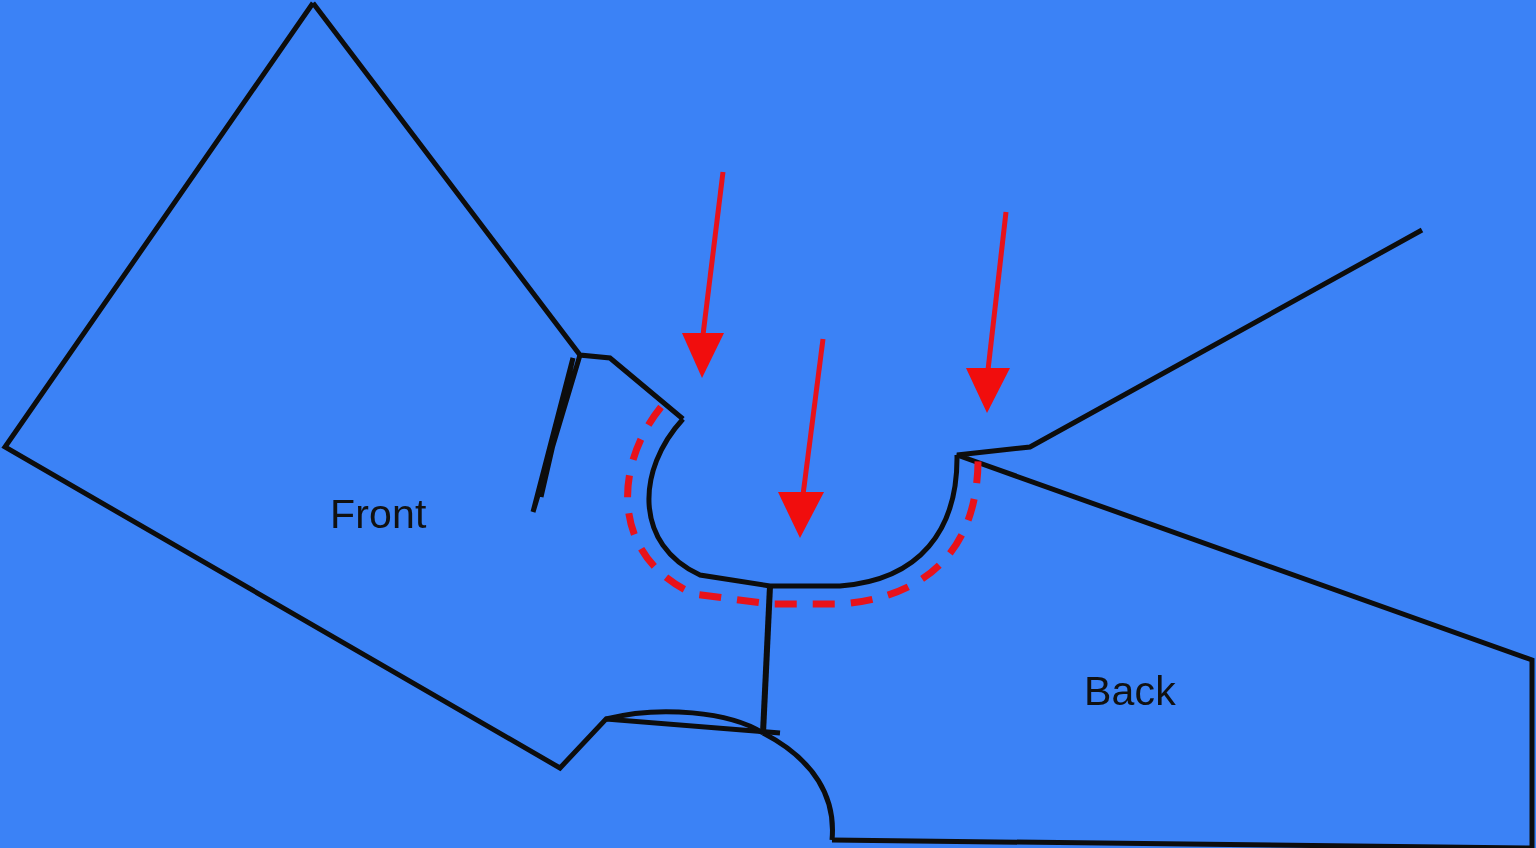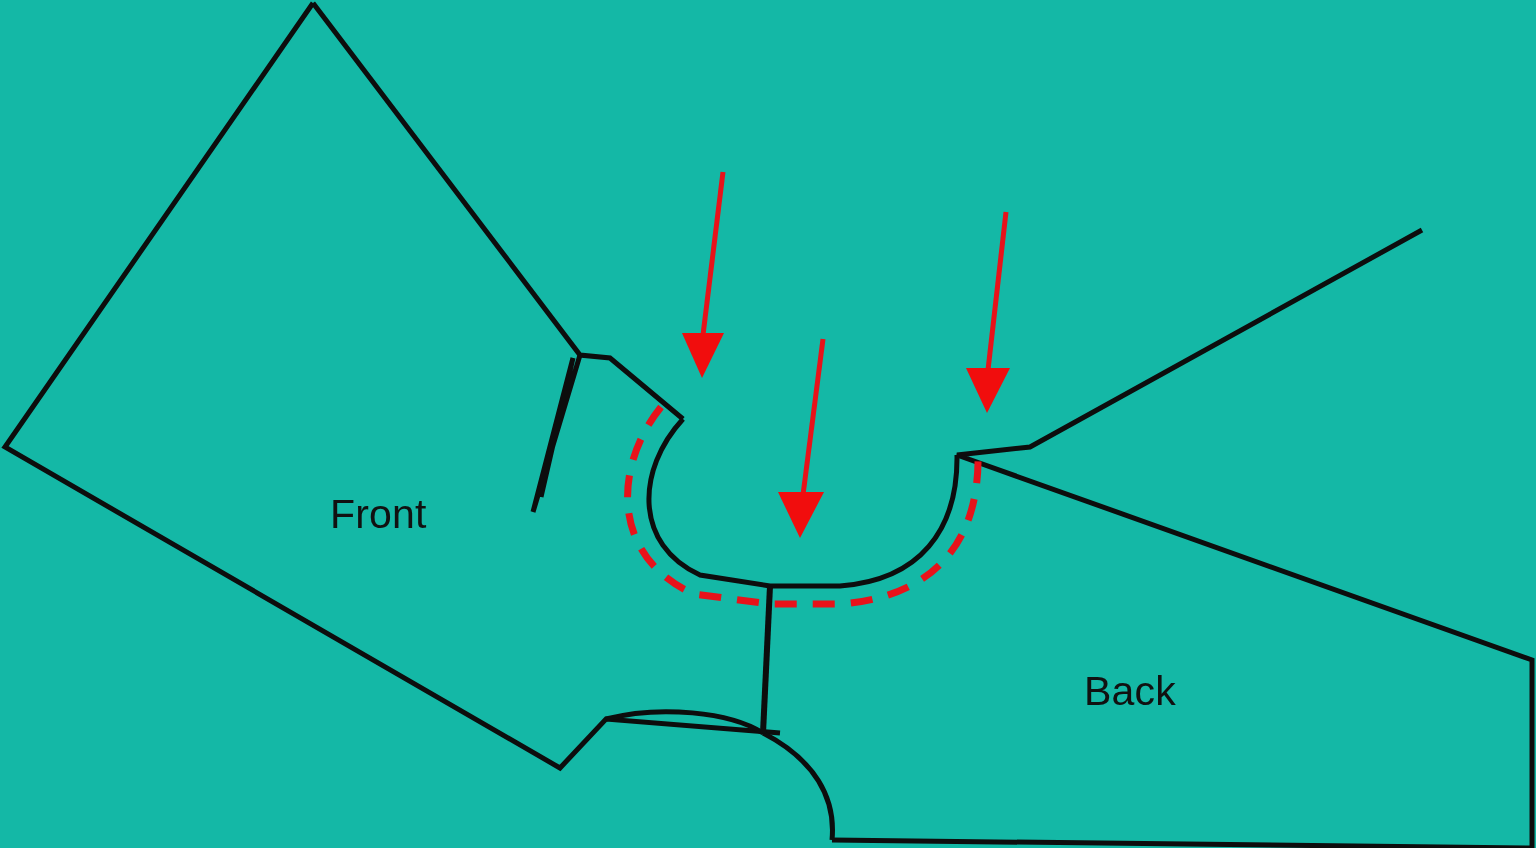--- a/index.html
+++ b/index.html
@@ -11,21 +11,21 @@
   body {
     width: 1536px;
     height: 848px;
     font-family: "Liberation Sans", sans-serif;
     overflow: hidden;
   }
   #stage {
     position: relative;
     width: 1536px;
     height: 848px;
-    background: #14b8a6;
+    background: #3b82f6;
   }
   #diagram {
     position: absolute;
     top: 0;
     left: 0;
     width: 1536px;
     height: 848px;
     display: block;
   }
   .piece-outline {

